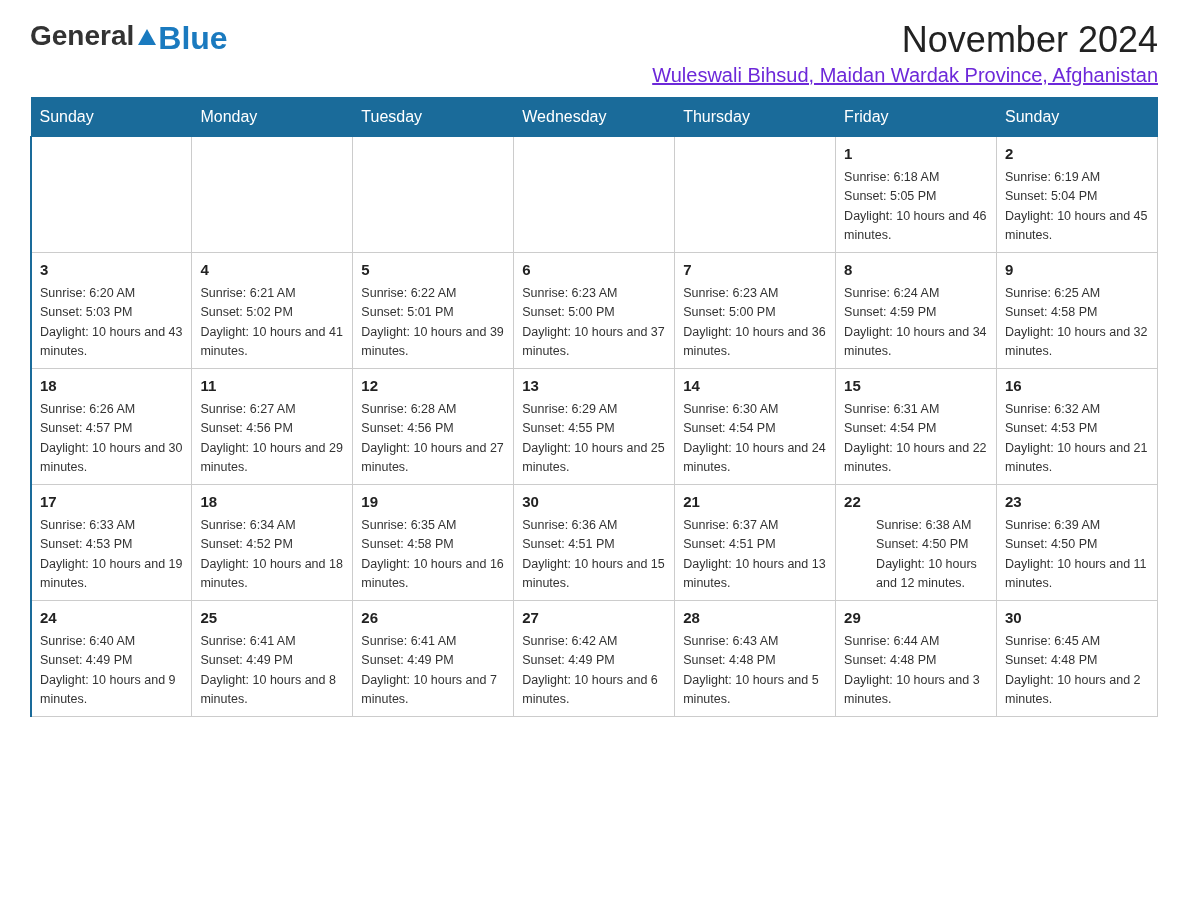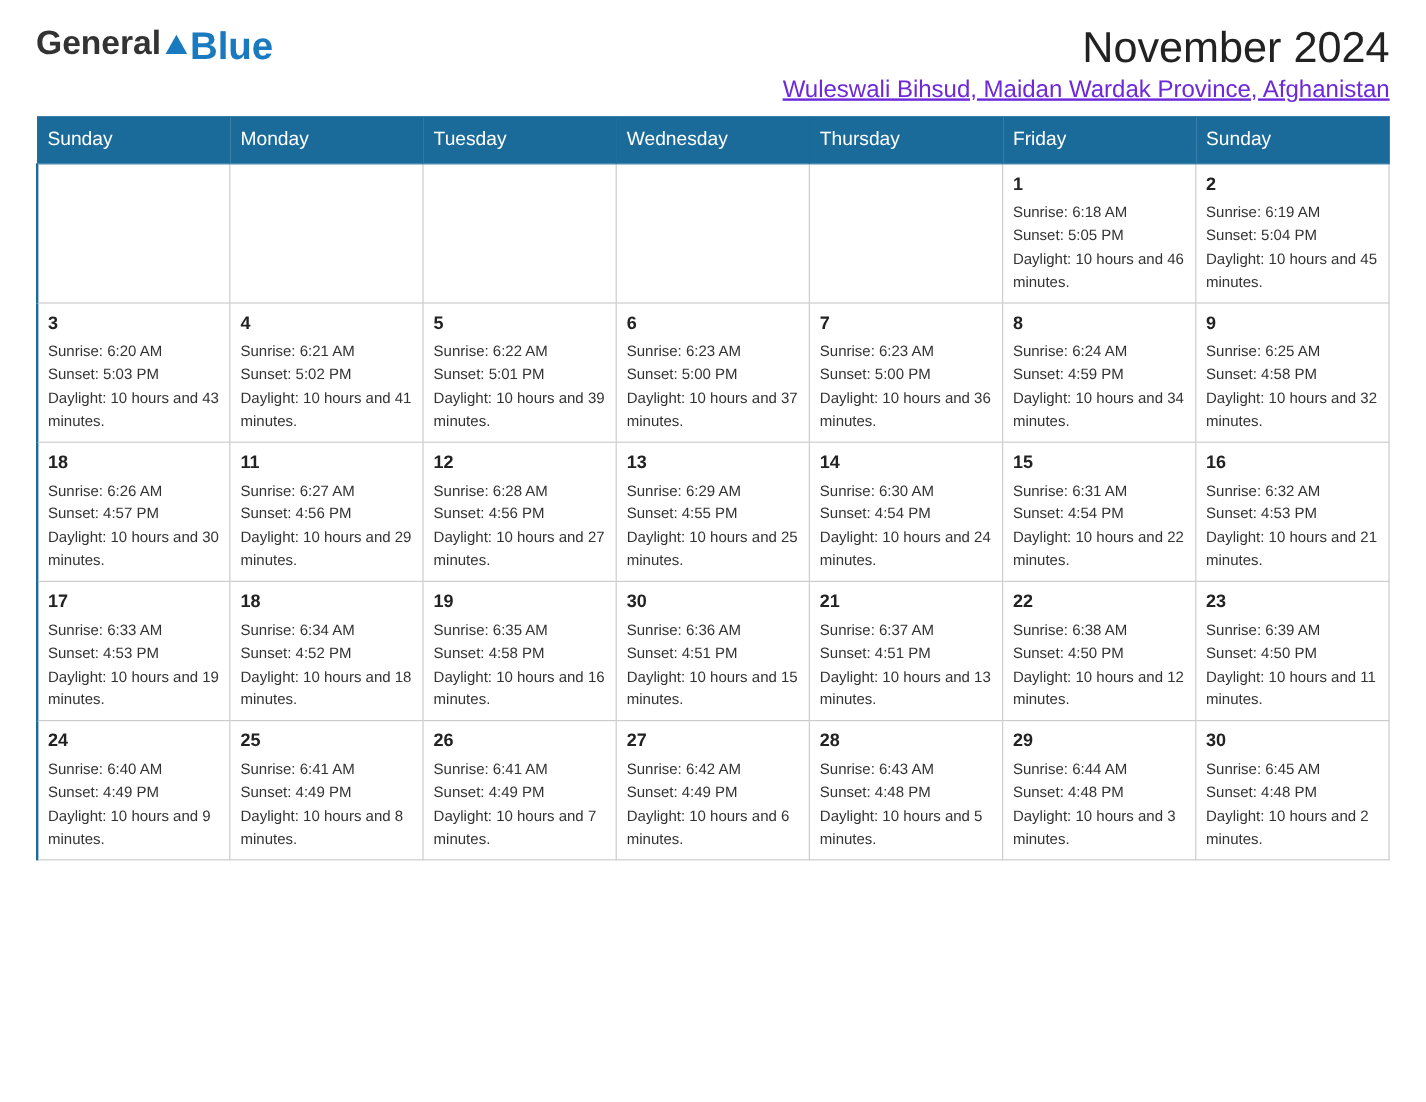--- a/index.html
+++ b/index.html
@@ -261,21 +261,21 @@
 Daylight: 10 hours and 15 minutes.</div>
         </td>
         <td>
           <span class="day-number">21</span>
           <div class="day-info" style="white-space: pre-line;">Sunrise: 6:37 AM
 Sunset: 4:51 PM
 Daylight: 10 hours and 13 minutes.</div>
         </td>
         <td>
           <span class="day-number">22</span>
-          <div class="day-info" style="white-space: pre-line;">Sunrise: 6:38 AM
+          <div class="day-info" style="white-space: pre-line; margin-left: 32px;">Sunrise: 6:38 AM
 Sunset: 4:50 PM
 Daylight: 10 hours and 12 minutes.</div>
         </td>
         <td>
           <span class="day-number">23</span>
           <div class="day-info" style="white-space: pre-line;">Sunrise: 6:39 AM
 Sunset: 4:50 PM
 Daylight: 10 hours and 11 minutes.</div>
         </td>
       </tr>

